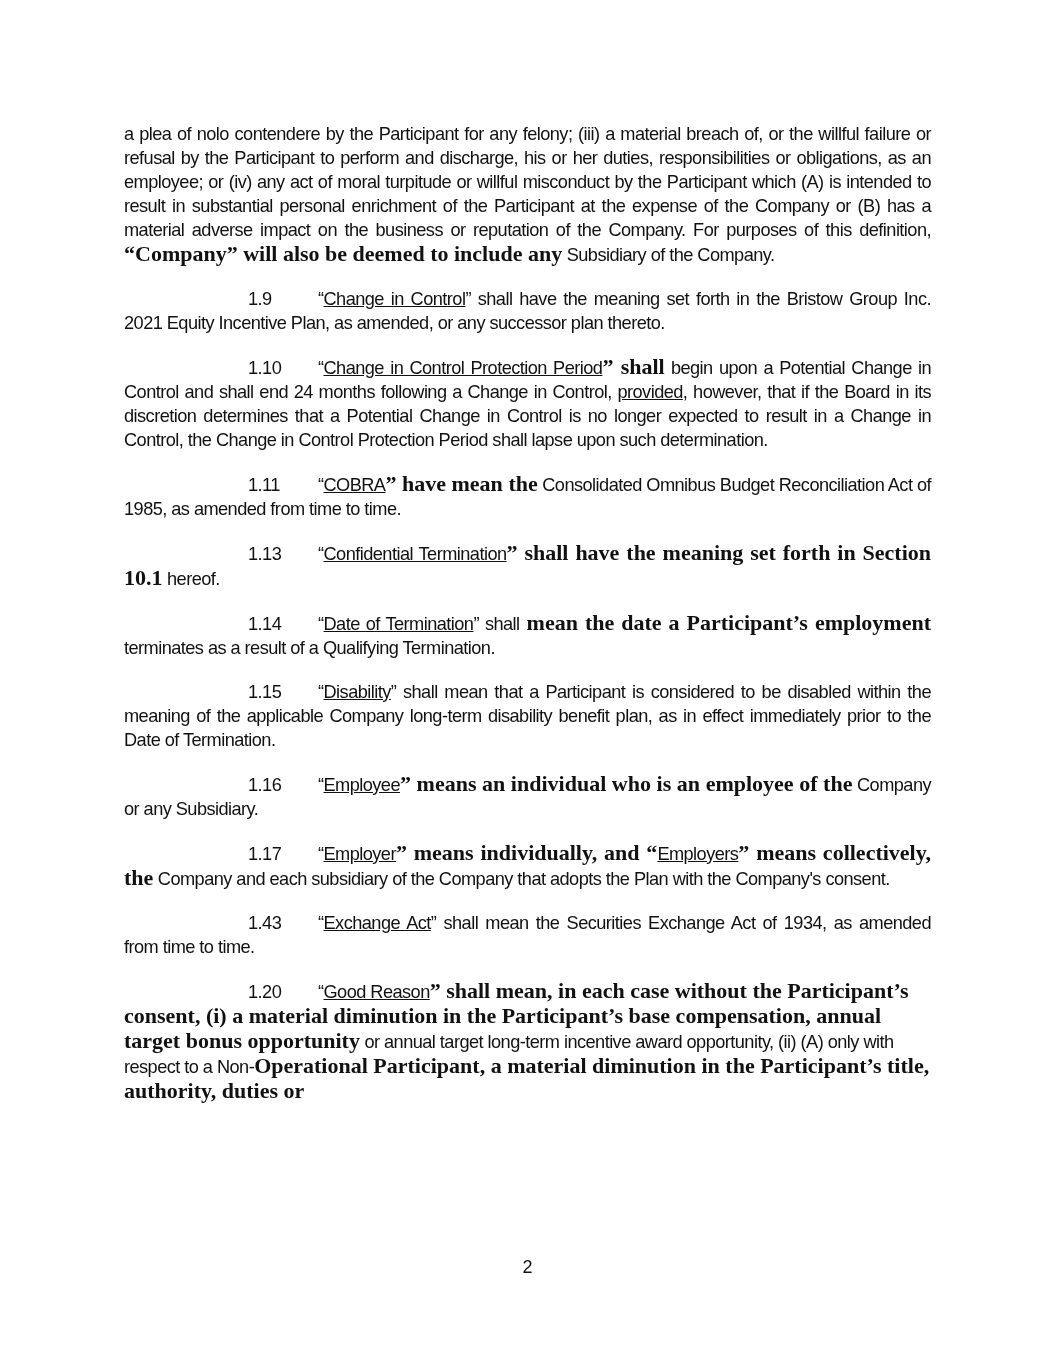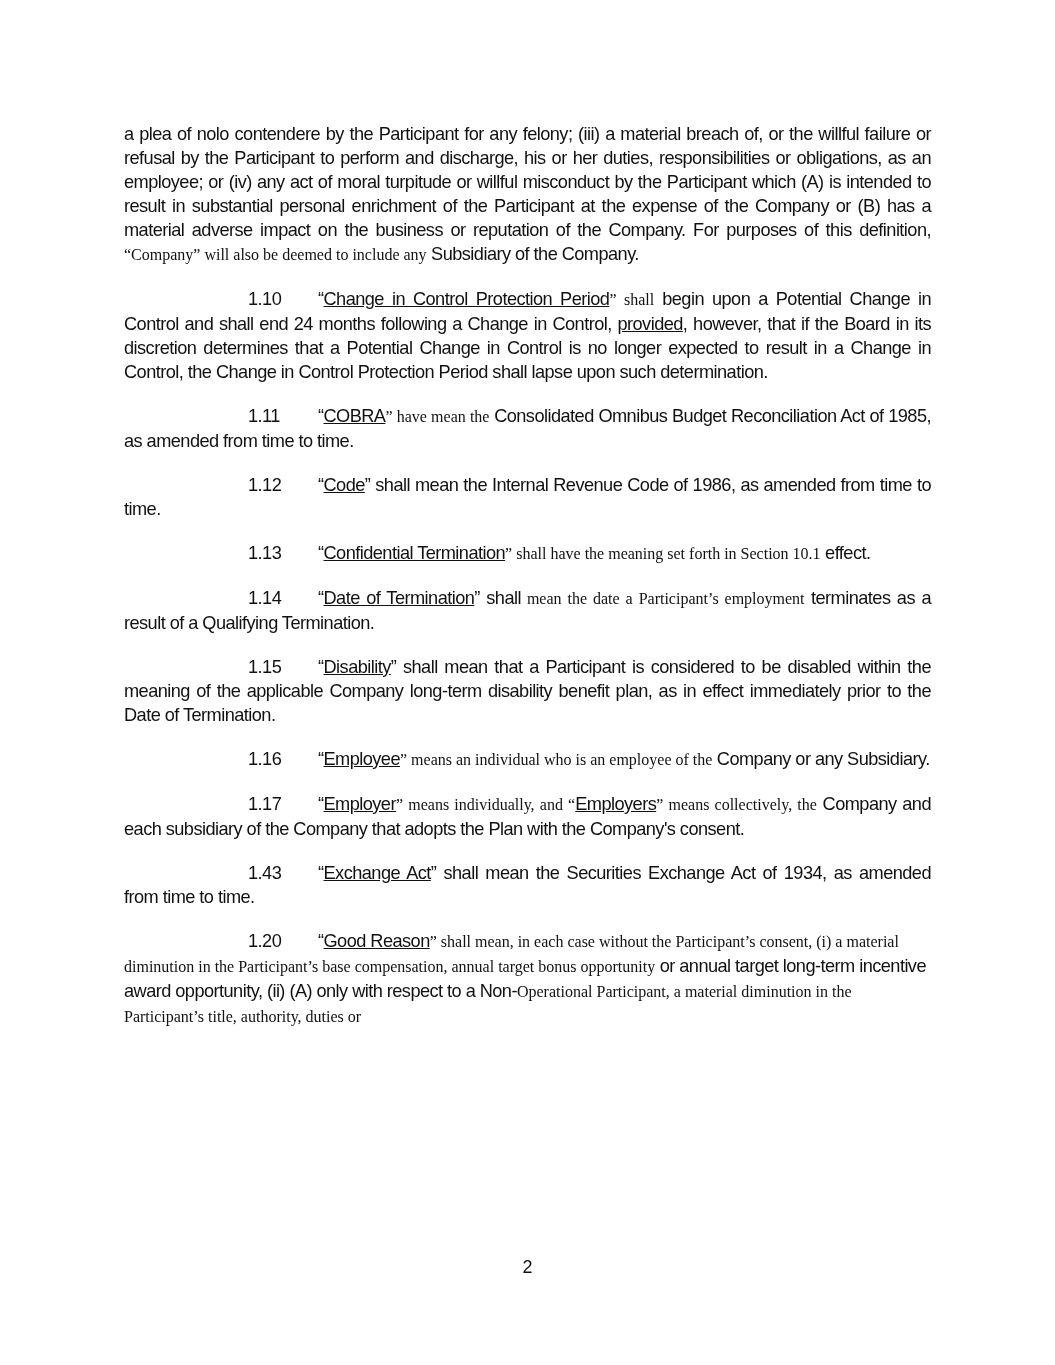--- a/index.html
+++ b/index.html
@@ -7,42 +7,42 @@
     .page {
       position: absolute; left: 124px; top: 122px; width: 807px;
       font-family: "Liberation Sans", sans-serif;
       font-size: 18.2px; line-height: 24px; color: #111111;
       letter-spacing: -0.55px;
     }
     .para { margin: 0 0 20px 0; text-align: justify; }
     .para.first { margin-bottom: 20px; }
     .num { display: inline-block; width: 70px; margin-left: 124px; }
     .u { text-decoration: underline; }
-    .serif { font-family: "Liberation Serif", serif; letter-spacing: 0; font-size: 16px; }
+    .serif { font-family: "Liberation Serif", serif; letter-spacing: 0; font-size: 22px; font-weight: bold; }
     .left { text-align: left; }
     .pagenum {
       position: absolute; left: 0; width: 1055px; top: 1257px; text-align: center;
       font-family: "Liberation Sans", sans-serif; font-size: 18px; color: #111;
     }
   </style>
 </head>
 <body>
 
 <div class="page">
 
   <p class="para first"><span>a plea of nolo contendere by the Participant for any felony; (iii) a material breach of, or the willful failure or refusal by the Participant to perform and discharge, his or her duties, responsibilities or obligations, as an employee; or (iv) any act of moral turpitude or willful misconduct by the Participant which (A) is intended to result in substantial personal enrichment of the Participant at the expense of the Company or (B) has a material adverse impact on the business or reputation of the Company. For purposes of this definition, </span><span class="serif">“Company” will also be deemed to include any</span><span> Subsidiary of the Company.</span></p>
 
+  <p class="para"><span class="num">1.9</span><span>“</span><span class="u">Change in Control</span><span>” shall have the meaning set forth in the Bristow Group Inc. 2021 Equity Incentive Plan, as amended, or any successor plan thereto.</span></p>
 
   <p class="para"><span class="num">1.10</span><span>“</span><span class="u">Change in Control Protection Period</span><span class="serif">” shall</span><span> begin upon a Potential Change in Control and shall end 24 months following a Change in Control, </span><span class="u">provided</span><span>, however, that if the Board in its discretion determines that a Potential Change in Control is no longer expected to result in a Change in Control, the Change in Control Protection Period shall lapse upon such determination.</span></p>
 
   <p class="para"><span class="num">1.11</span><span>“</span><span class="u">COBRA</span><span class="serif">” have mean the</span><span> Consolidated Omnibus Budget Reconciliation Act of 1985, as amended from time to time.</span></p>
 
-  <p class="para"><span class="num">1.12</span><span>“</span><span class="u">Code</span><span>” shall mean the Internal Revenue Code of 1986, as amended from time to time.</span></p>
 
-  <p class="para"><span class="num">1.13</span><span>“</span><span class="u">Confidential Termination</span><span class="serif">” shall have the meaning set forth in Section 10.1</span><span> effect.</span></p>
+  <p class="para"><span class="num">1.13</span><span>“</span><span class="u">Confidential Termination</span><span class="serif">” shall have the meaning set forth in Section 10.1</span><span> hereof.</span></p>
 
   <p class="para"><span class="num">1.14</span><span>“</span><span class="u">Date of Termination</span><span>” shall</span><span class="serif"> mean the date a Participant’s employment</span><span> terminates as a result of a Qualifying Termination.</span></p>
 
   <p class="para"><span class="num">1.15</span><span>“</span><span class="u">Disability</span><span>” shall mean that a Participant is considered to be disabled within the meaning of the applicable Company long-term disability benefit plan, as in effect immediately prior to the Date of Termination.</span></p>
 
   <p class="para"><span class="num">1.16</span><span>“</span><span class="u">Employee</span><span class="serif">” means an individual who is an employee of the</span><span> Company or any Subsidiary.</span></p>
 
   <p class="para"><span class="num">1.17</span><span>“</span><span class="u">Employer</span><span class="serif">” means individually, and “</span><span class="u">Employers</span><span class="serif">” means collectively, the</span><span> Company and each subsidiary of the Company that adopts the Plan with the Company's consent.</span></p>
 
   <p class="para"><span class="num">1.43</span><span>“</span><span class="u">Exchange Act</span><span>” shall mean the Securities Exchange Act of 1934, as amended from time to time.</span></p>

